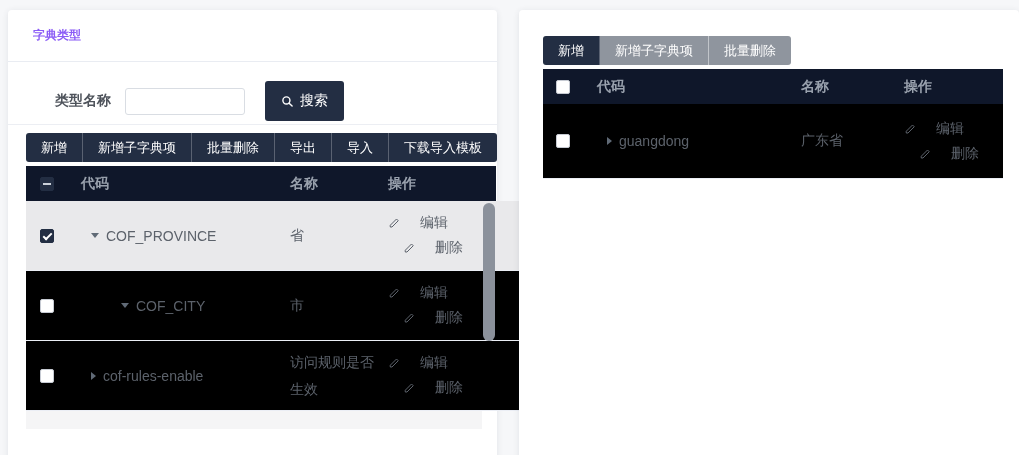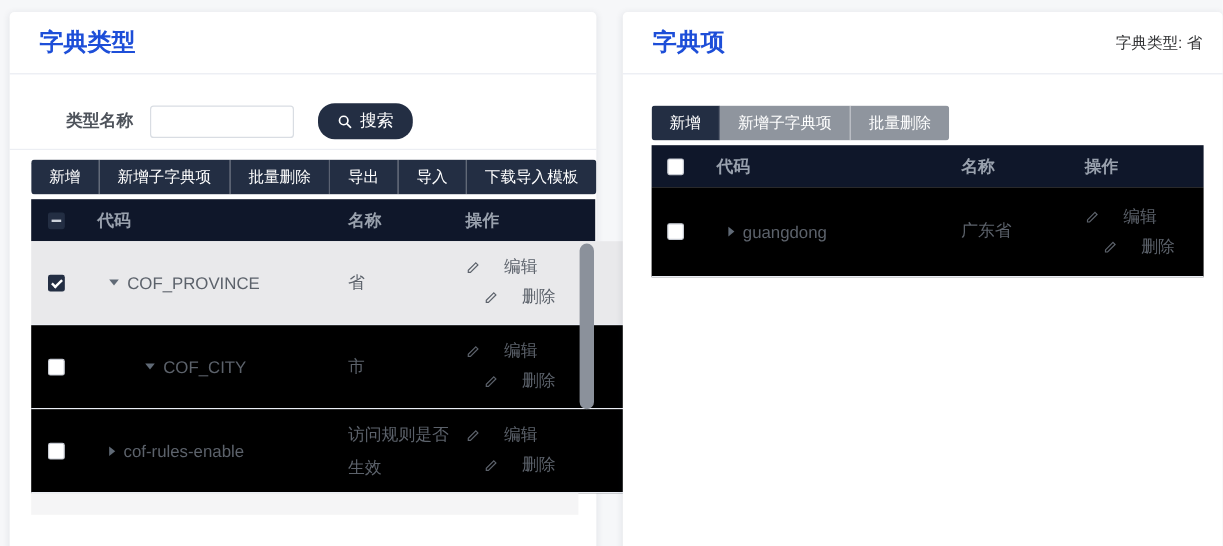--- a/index.html
+++ b/index.html
@@ -15,34 +15,34 @@
     box-shadow:0 1px 6px rgba(35,46,67,.10); height:470px;
   }
   .card-left  { left:8px;  width:489px; }
   .card-right { left:519px; width:500px; }
 
   .card-header {
     height:52px; border-bottom:1px solid #e9ecf2;
     display:flex; align-items:center; justify-content:space-between;
     padding:0 17px 0 25px;
   }
-  .card-title { font-size:20px; font-weight:bold; color:#1d4ed8; }
+  .card-title { font-size:12px; font-weight:bold; color:#8b5cf6; }
   .context-label { font-size:13px; color:#303133; }
 
   
   .search-form { margin:25px 0 0 47px; }
   .form-row { display:flex; align-items:center; height:28px; margin-bottom:6px; }
   .form-label { width:60px; margin-right:10px; font-size:14px; font-weight:600; color:#4e535b; white-space:nowrap; }
   .text-input {
     width:120px; height:27px; border:1px solid #d9dde3; border-radius:3px;
     background:#fff; outline:none; font-size:13px; padding:0 8px;
     font-family:inherit; color:#5c626b;
   }
   .search-btn {
-    margin-left:20px; height:30px; padding:0 16px; border:none; border-radius:14px;
+    margin-left:20px; height:40px; padding:0 16px; border:none; border-radius:3px;
     background:#232e43; color:#fff; font-size:14px; font-family:inherit;
     display:inline-flex; align-items:center; gap:6px; cursor:pointer;
   }
   .section-divider { height:1px; background:#eceef3; margin:9px 0 0 0; }
 
   
   .btn-group { display:inline-flex; border-radius:3px; overflow:hidden; margin-top:8px; margin-left:18px; }
   .grp-btn {
     height:29px; padding:0 15px; border:none; font-size:13px; font-family:inherit;
     background:#232e43; color:#fff; cursor:pointer; white-space:nowrap;
@@ -250,24 +250,20 @@
         </span>
       </span>
     </div>
 
     <div class="partial-row"></div>
     <div class="v-thumb"></div>
   </div>
 </div>
 
 <div class="card card-right">
-  <div class="card-header">
-    <span class="card-title">字典项</span>
-    <span class="context-label">字典类型: 省</span>
-  </div>
 
   <div class="btn-group" style="margin-top:26px; margin-left:24px;">
     <button class="grp-btn">新增</button>
     <button class="grp-btn disabled">新增子字典项</button>
     <button class="grp-btn disabled">批量删除</button>
   </div>
 
   <div class="table t-right">
     <div class="thead">
       <span class="c-cb">

